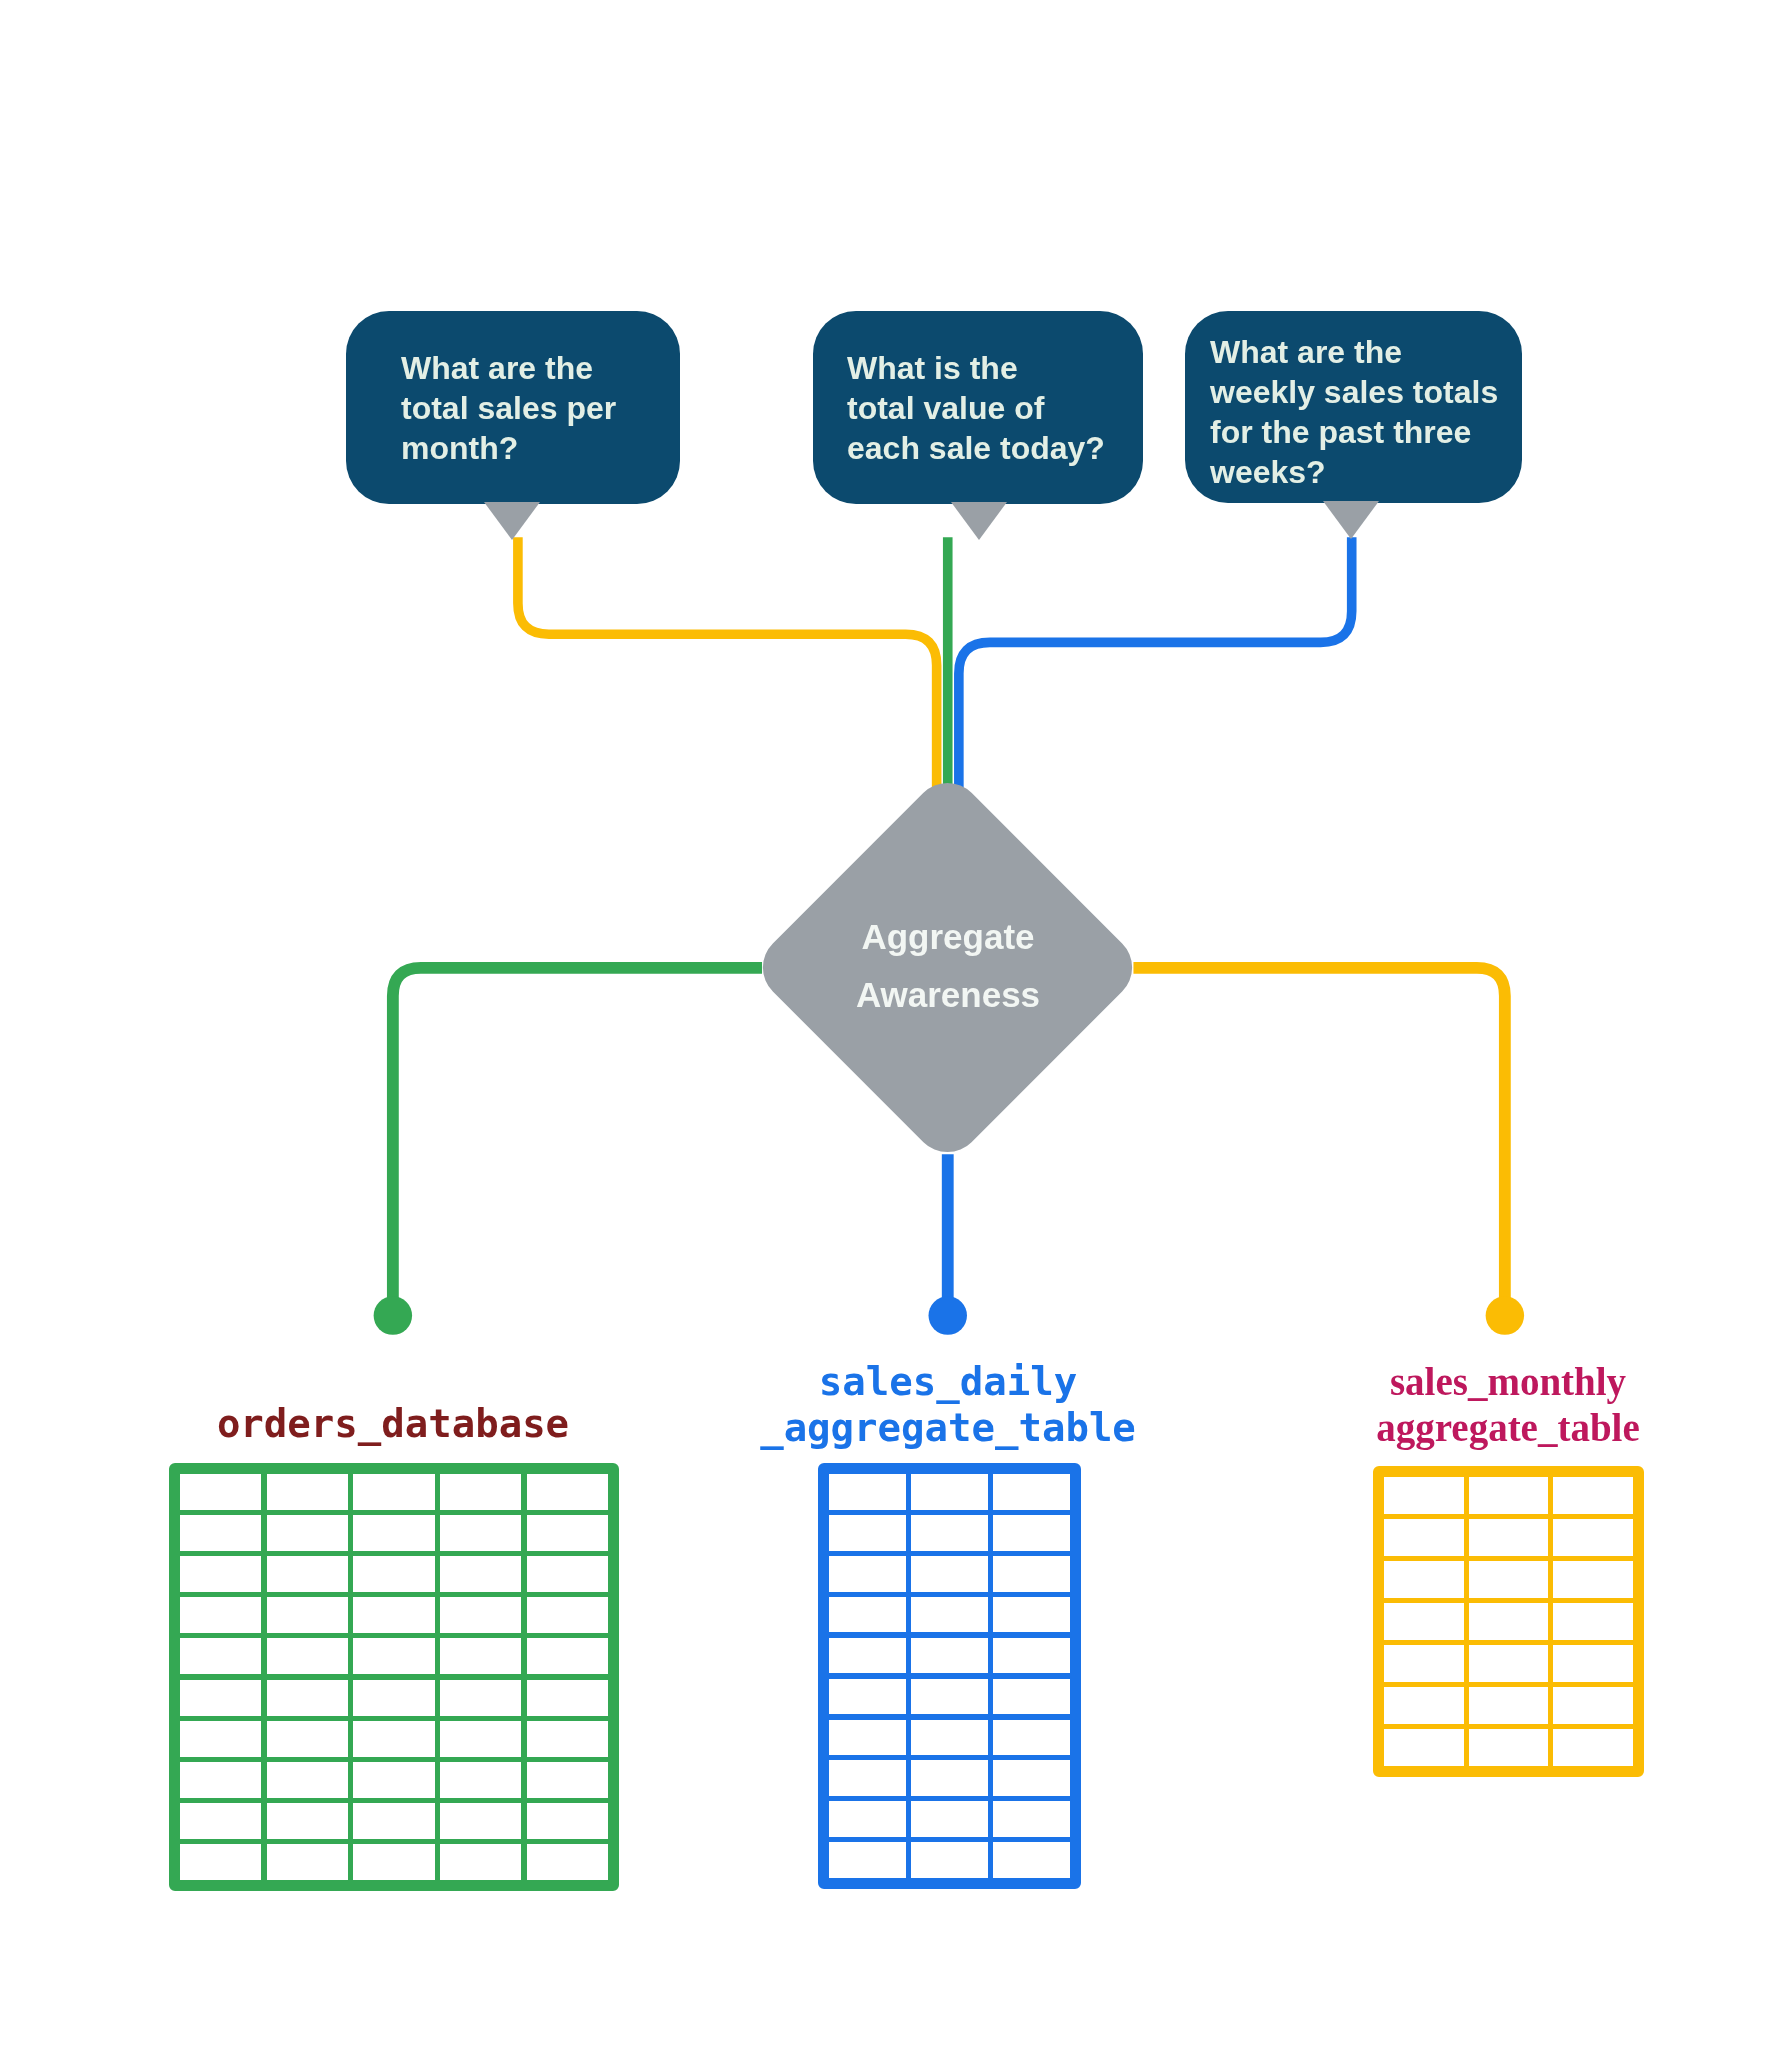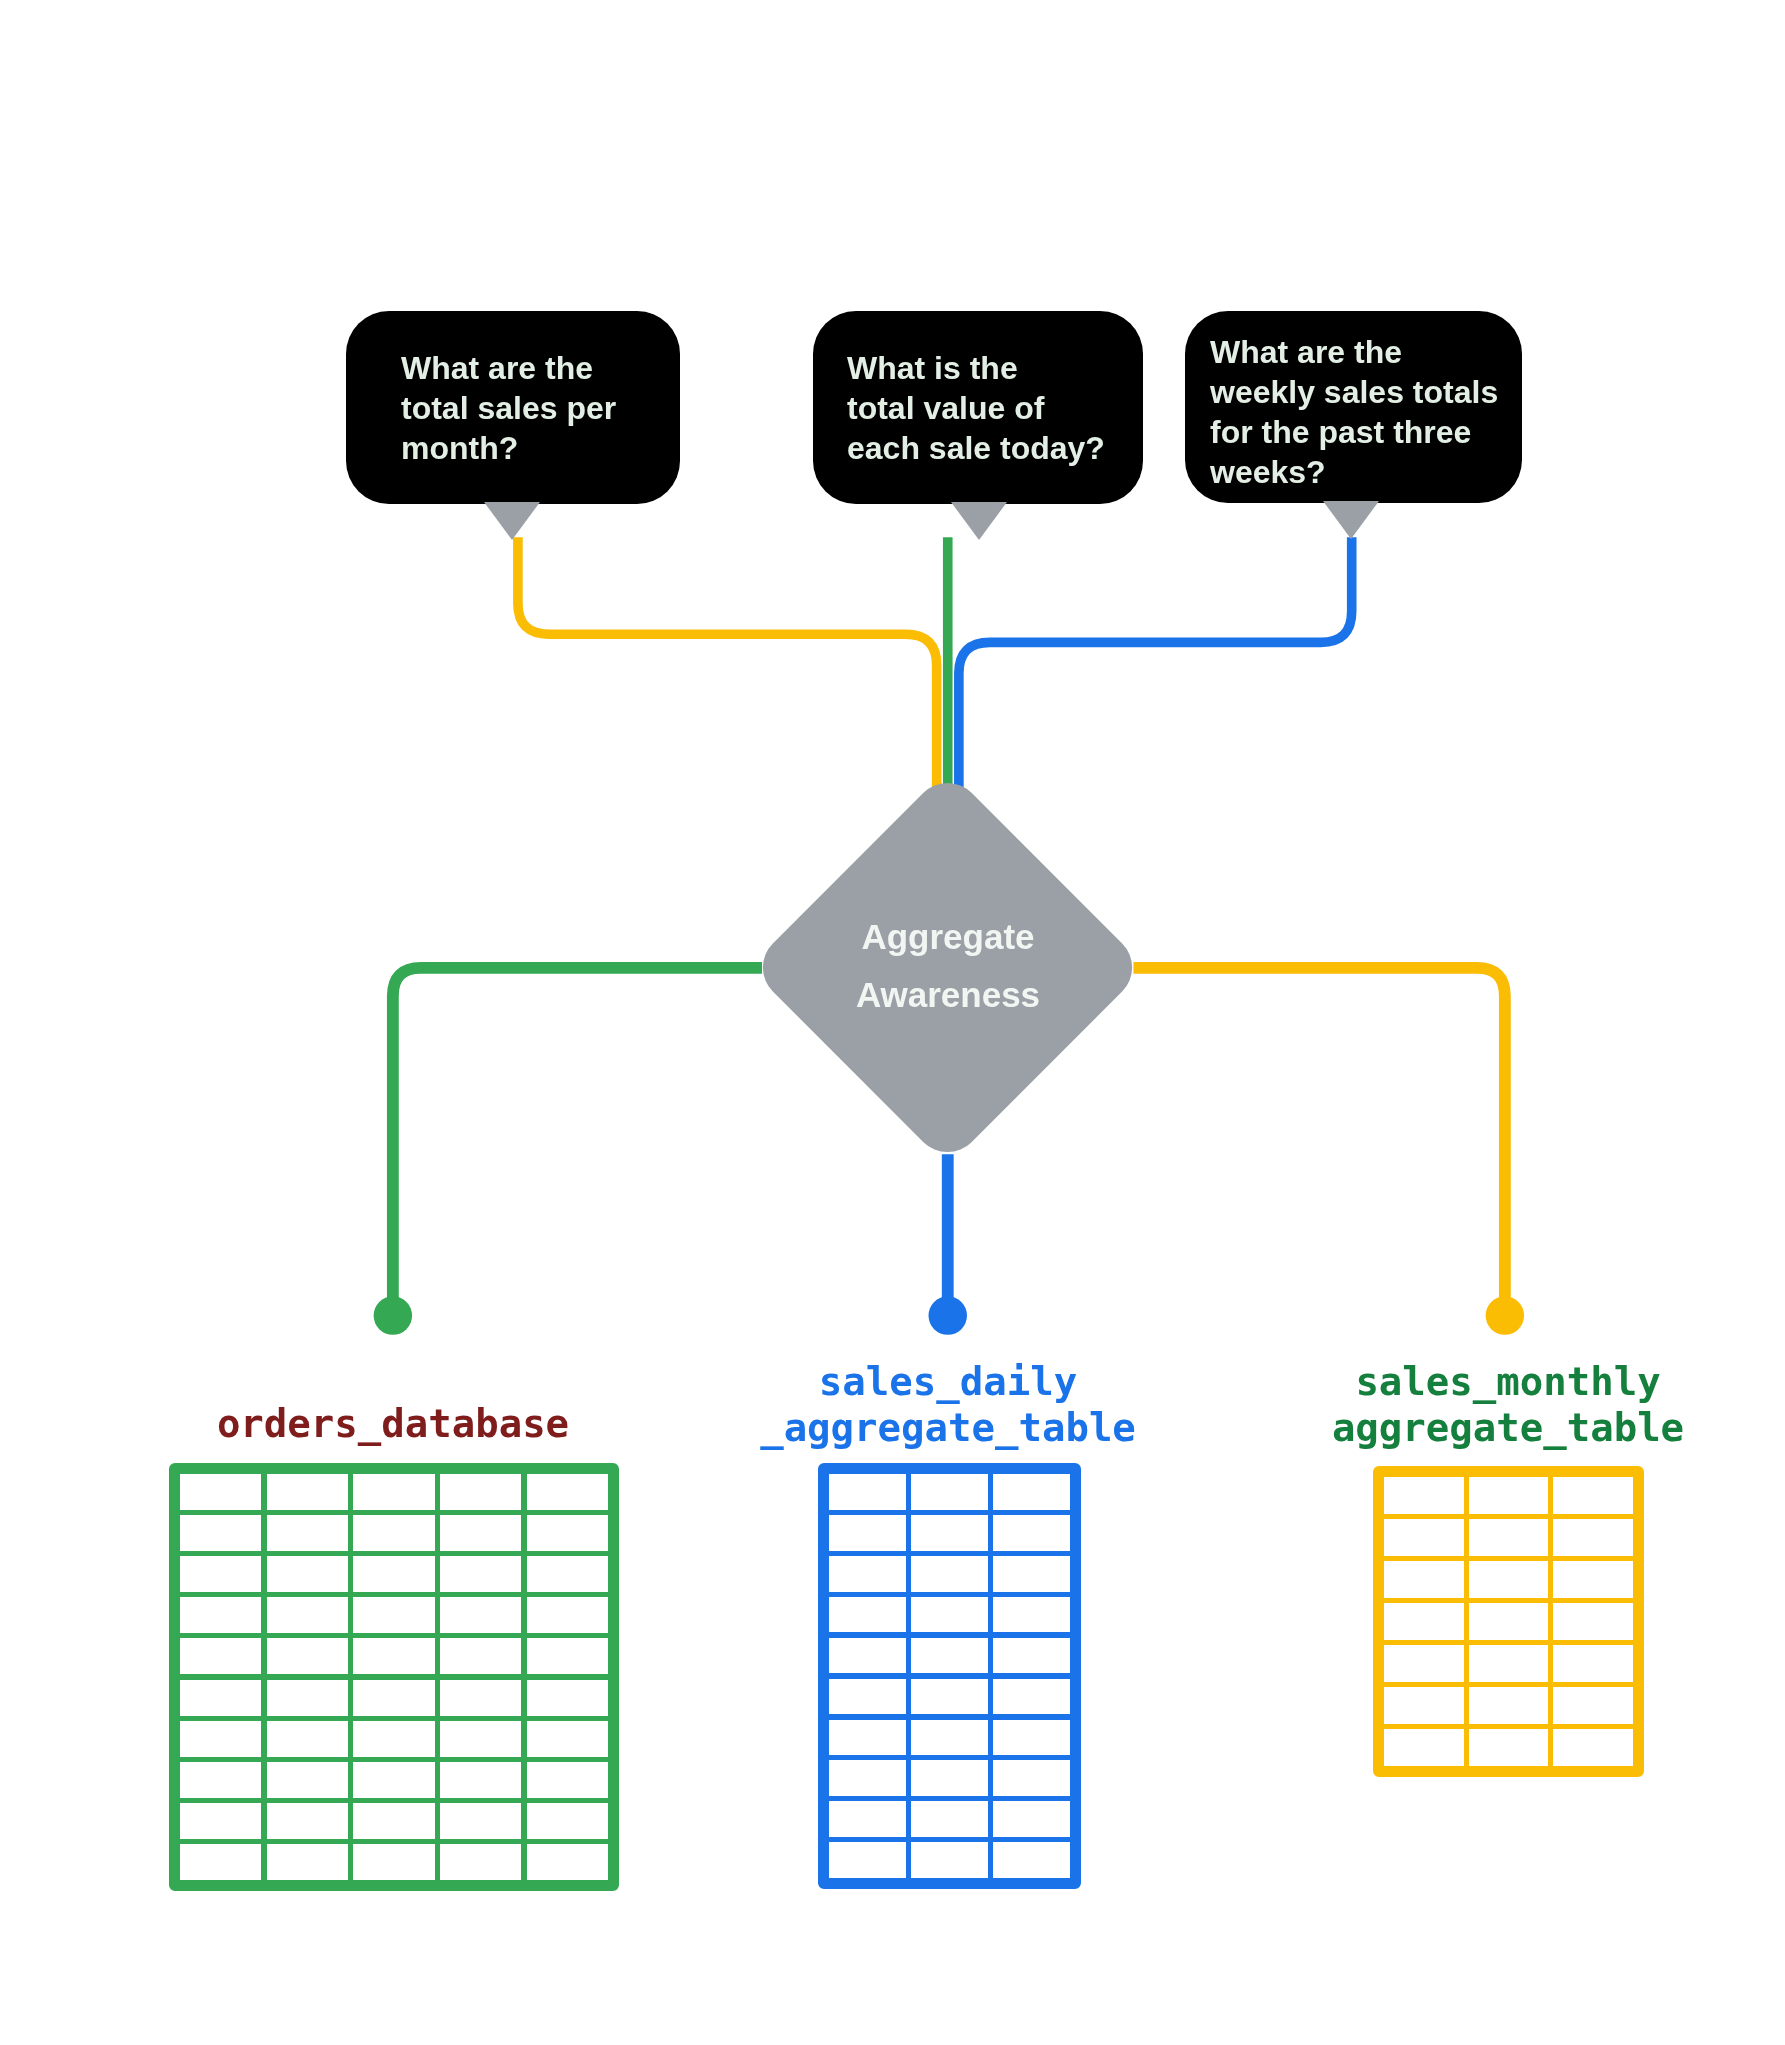--- a/index.html
+++ b/index.html
@@ -7,21 +7,21 @@
     position:relative;
     width:1786px;height:2046px;
     background:#ffffff;
     font-family:"Liberation Sans", sans-serif;
     overflow:hidden;
   }
   #wires{position:absolute;left:0;top:0;z-index:1;}
   
   .bubble{
     position:absolute;
-    background:#000000;
+    background:#0c4a6e;
     border-radius:43px;
     color:#E3EFE5;
     font-weight:bold;
     font-size:32px;
     line-height:40px;
     box-sizing:border-box;
     z-index:3;
   }
   .bubble .tail{
     position:absolute;
@@ -134,21 +134,21 @@
     <div>Awareness</div>
   </div>
 
   <div class="tbl-label" id="label-orders" style="color: #7f1d1d;">
     <div>orders_database</div>
   </div>
   <div class="tbl-label" id="label-daily" style="color: rgb(26, 115, 232);">
     <div>sales_daily</div>
     <div>_aggregate_table</div>
   </div>
-  <div class="tbl-label" id="label-monthly" style="color: #15803d;">
+  <div class="tbl-label" id="label-monthly" style="color: #be185d; font-family: Liberation Serif, serif;">
     <div>sales_monthly</div>
     <div>aggregate_table</div>
   </div>
 
   <div class="agg-table" id="table-orders" style="border-color: rgb(52, 168, 83); background: rgb(52, 168, 83); grid-template-columns: repeat(5, 1fr); grid-template-rows: repeat(10, 1fr);">
       <div class="cell"></div>
       <div class="cell"></div>
       <div class="cell"></div>
       <div class="cell"></div>
       <div class="cell"></div>

